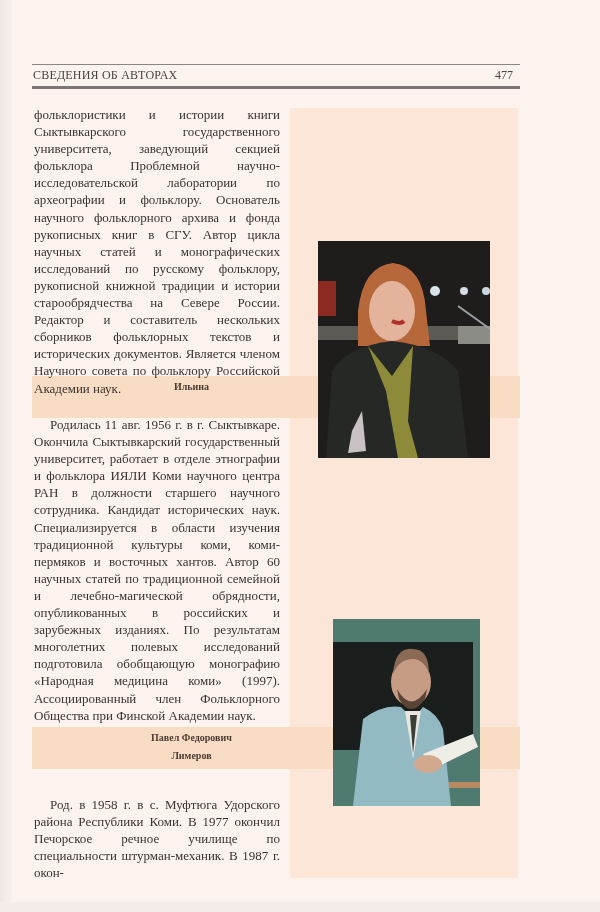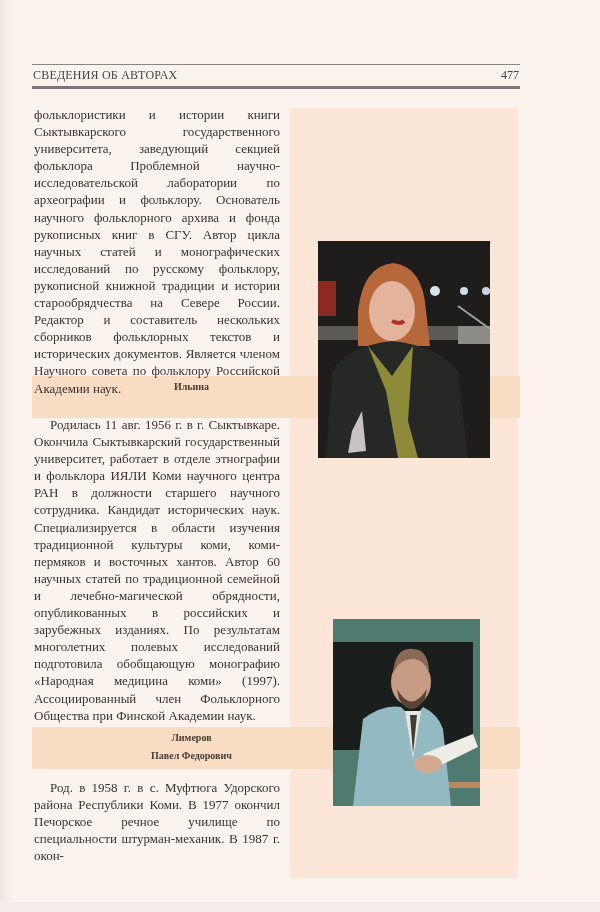--- a/index.html
+++ b/index.html
@@ -19,21 +19,21 @@
   .header-rule-top {
     position:absolute; left:32px; top:64px; width:488px; height:1px; background:#8a8482;
   }
   .header-rule-bottom {
     position:absolute; left:32px; top:86px; width:488px; height:3px; background:#7d7674;
   }
   .header-title {
     position:absolute; left:33px; top:68px; font-size:12px; letter-spacing:0.2px; color:#4a4240;text-align:center;
   }
   .page-number {
-    position:absolute; left:495px; top:68px; width:24px; text-align:right; font-size:12px; color:#4a4240;
+    position:absolute; left:495px; top:68px; width:24px; font-size:12px; color:#4a4240;
   }
   .peach-panel {
     position:absolute; left:290px; top:108px; width:228px; height:770px;
     background:#fbe6d8;
   }
   .band {
     position:absolute; left:32px; width:488px; height:42px; background:#f9dcc4;
   }
   .band.b1 { top:376px; }
   .band.b2 { top:727px; }
@@ -43,21 +43,21 @@
   }
   .name-block.n1 { top:378px; }
   .name-block.n2 { top:729px; }
   .text-block {
     position:absolute; left:34px; width:246px;
     font-size:13px; line-height:17.1px; text-align:justify; color:#3b3330;
   }
   .text-block p { margin:0; }
   .tb1 { top:106px; }
   .tb2 { top:416px; text-indent:16px; }
-  .tb3 { top:779px; text-indent:16px; }
+  .tb3 { top:796px; text-indent:16px; }
   .photo {
     position:absolute; overflow:hidden;
   }
   .photo1 {
     left:318px; top:241px; width:172px; height:217px;
     background:radial-gradient(ellipse at 40% 40%, #2c2a28 0%, #1b1a19 70%);
   }
   .photo2 {
     left:333px; top:619px; width:147px; height:187px;
     background:#4f7a70;
@@ -84,22 +84,22 @@
 
 <div class="name-block n1">
   <div>Ильина</div>
 </div>
 
 <div class="text-block tb2">
   <p>Родилась 11 авг. 1956 г. в г. Сыктывкаре. Окончила Сыктывкарский государственный университет, работает в отделе этнографии и фольклора ИЯЛИ Коми научного центра РАН в должности старшего научного сотрудника. Кандидат исторических наук. Специализируется в области изучения традиционной культуры коми, коми-пермяков и восточных хантов. Автор 60 научных статей по традиционной семейной и лечебно-магической обрядности, опубликованных в российских и зарубежных изданиях. По результатам многолетних полевых исследований подготовила обобщающую монографию «Народная медицина коми» (1997). Ассоциированный член Фольклорного Общества при Финской Академии наук.</p>
 </div>
 
 <div class="name-block n2">
+  <div>Павел Федорович</div>
   <div>Лимеров</div>
-  <div>Павел Федорович</div>
 </div>
 
 <div class="text-block tb3">
   <p>Род. в 1958 г. в с. Муфтюга Удорского района Республики Коми. В 1977 окончил Печорское речное училище по специальности штурман-механик. В 1987 г. окон-</p>
 </div>
 
 <div class="photo photo1">
   <svg width="172" height="217" viewBox="0 0 172 217">
     <rect width="172" height="217" fill="#1e1d1c"></rect>
     <rect x="0" y="40" width="18" height="35" fill="#8a2a20"></rect>

